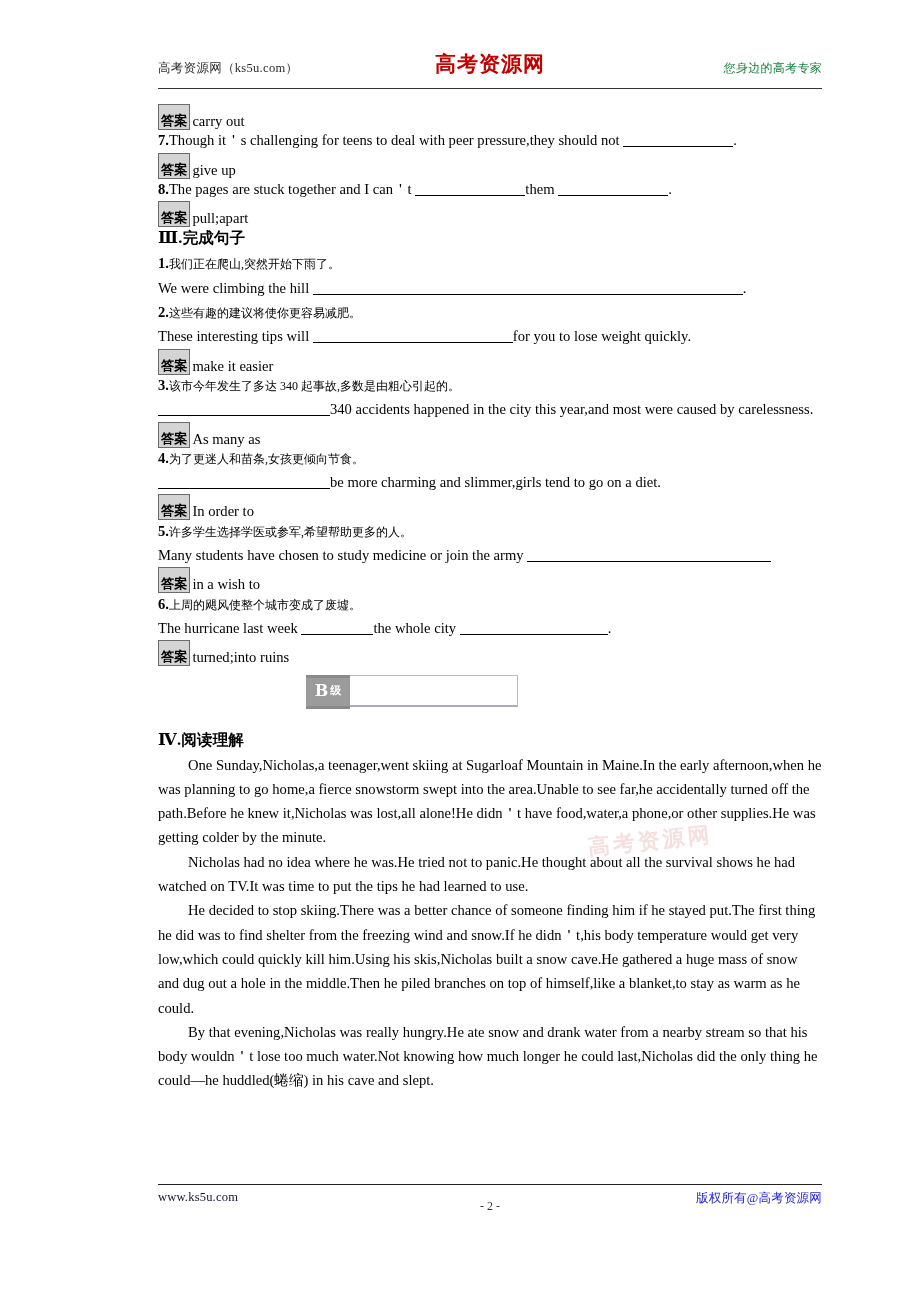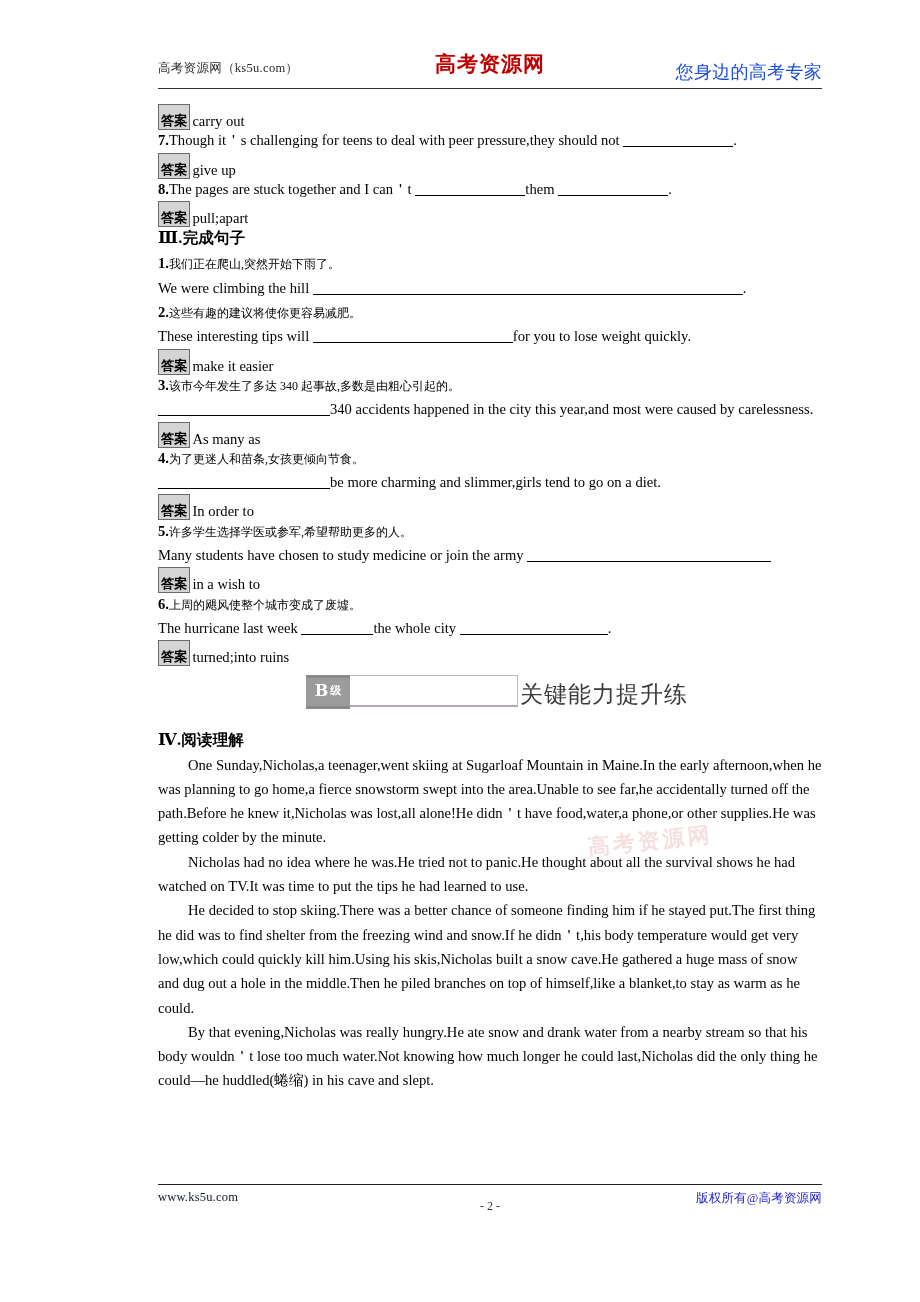--- a/index.html
+++ b/index.html
@@ -52,22 +52,22 @@
     font-weight: bold;
     color: #c00000;
     letter-spacing: 1px;
     white-space: nowrap;
     font-family: "DejaVu Serif", "Liberation Serif", serif;
   }
   .hdr-right {
     position: absolute;
     right: 0;
     top: 8px;
-    font-size: 18px;
-    color: #1d4ed8;
+    font-size: 12px;
+    color: #15803d;
     letter-spacing: 0.3px;
     white-space: nowrap;
     text-align: center;
   }
   .hdr-rule {
     position: absolute;
     left: 128px;
     top: 88px;
     width: 664px;
     height: 0;
@@ -380,21 +380,20 @@
       <span class="ans-tag">答案</span><span class="ans-text">turned;into ruins</span>
     </div>
 
     <div class="level-banner">
       <div class="lb-inner">
         <div class="lb-badge">
           <span class="lb-b">B</span>
             <span class="lb-ji">级</span>
         </div>
         <div class="lb-box"></div>
-        <div class="lb-title">关键能力提升练</div>
       </div>
     </div>
 
     <div class="sec-head">
       <span>Ⅳ.</span><span class="cn">阅读理解</span>
     </div>
 
     <div class="passage">
       <p>One Sunday,Nicholas,a teenager,went skiing at Sugarloaf Mountain in Maine.In the early afternoon,when he was planning to go home,a fierce snowstorm swept into the area.Unable to see far,he accidentally turned off the path.Before he knew it,Nicholas was lost,all alone!He didn＇t have food,water,a phone,or other supplies.He was getting colder by the minute.</p>
       <p>Nicholas had no idea where he was.He tried not to panic.He thought about all the survival shows he had watched on TV.It was time to put the tips he had learned to use.</p>

